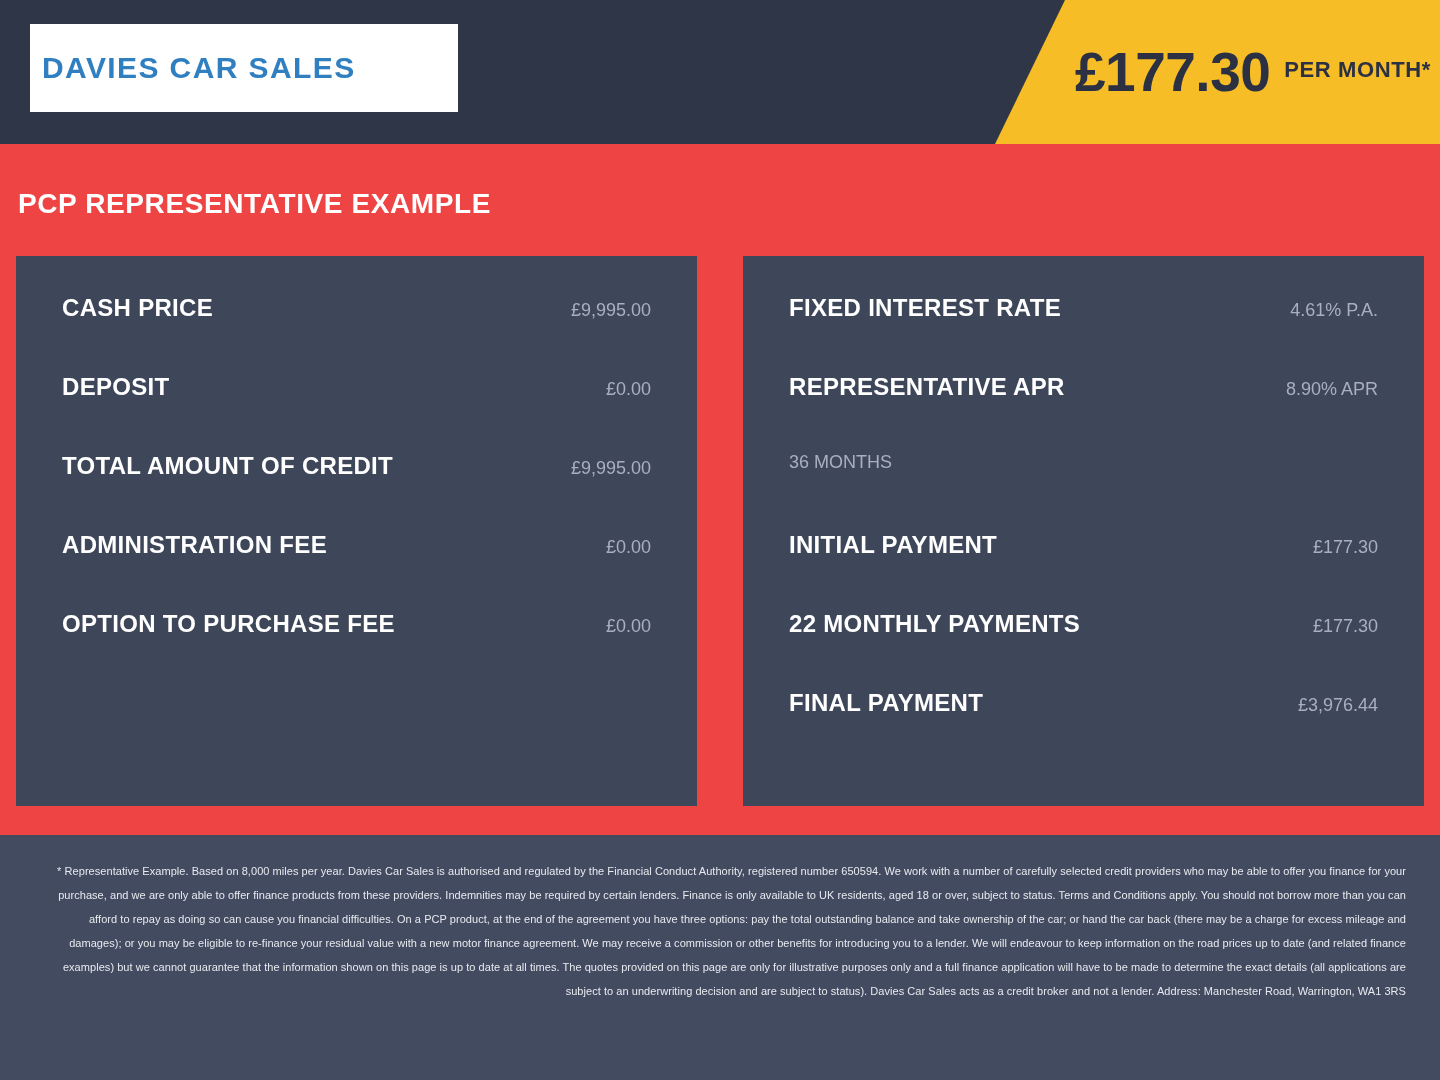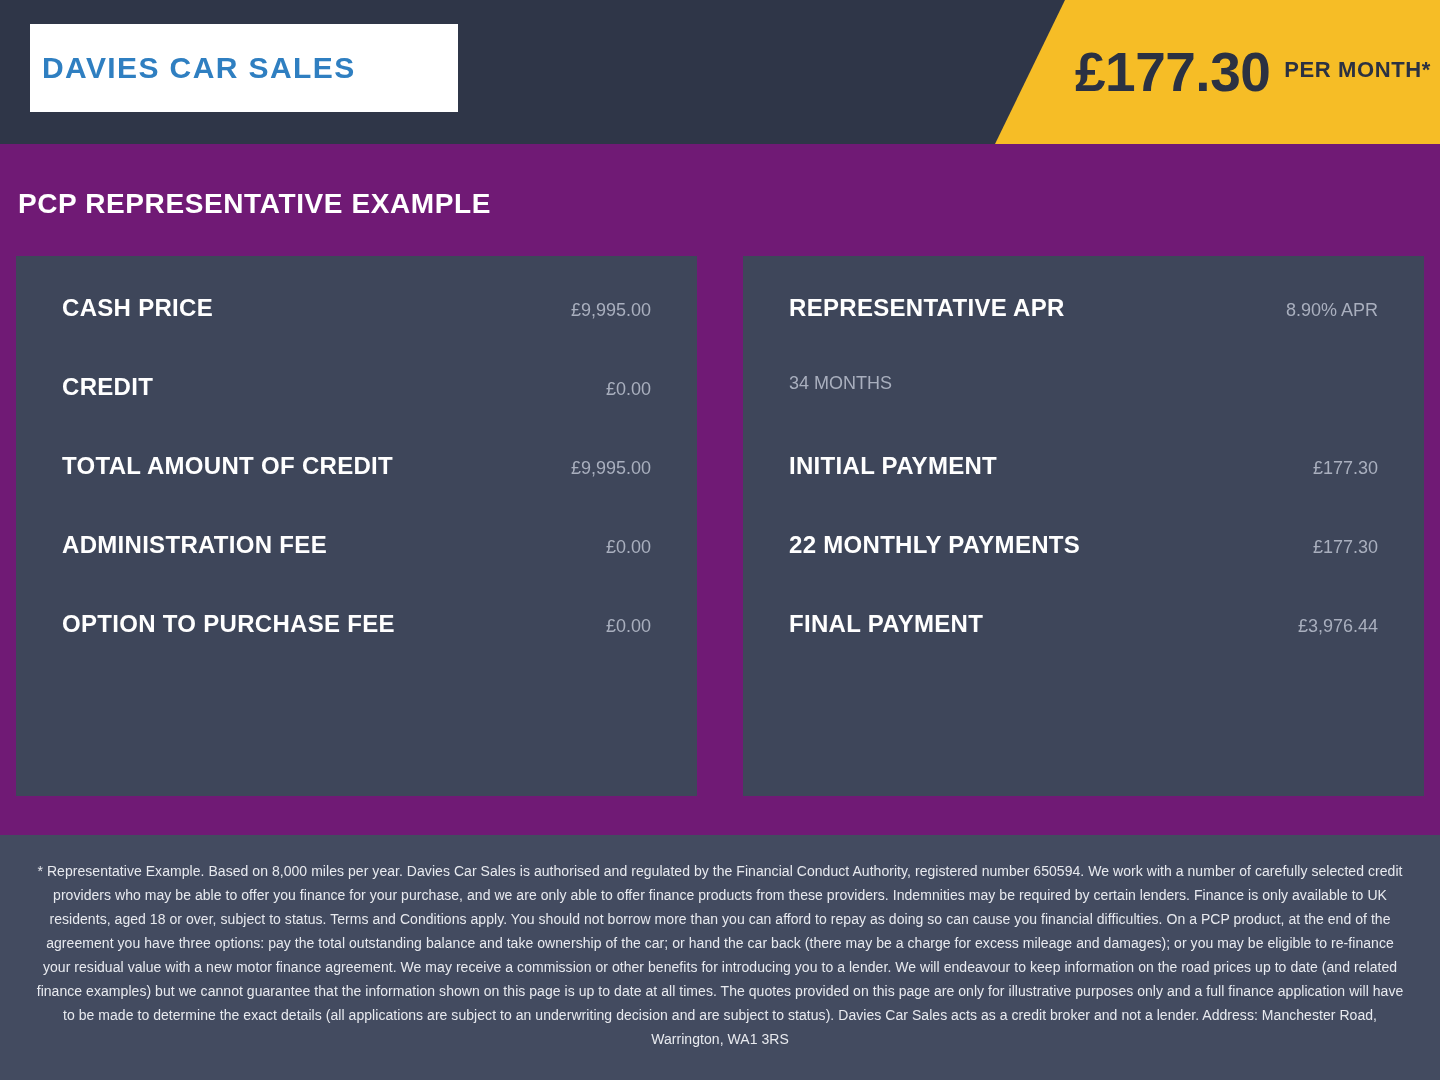--- a/index.html
+++ b/index.html
@@ -7,21 +7,21 @@
     width: 1440px;
     height: 1080px;
     background: #373f50;
     font-family: "Liberation Sans", sans-serif;
     overflow: hidden;
   }
   .page {
     position: relative;
     width: 1440px;
     height: 1080px;
-    background: #701a75;
+    background: #ef4444;
   }
 
   
   .header {
     position: relative;
     width: 1440px;
     height: 144px;
     background: #2f3648;
     overflow: hidden;
   }
@@ -123,25 +123,25 @@
   .footer {
     position: absolute;
     left: 0;
     bottom: 0;
     width: 1440px;
     height: 245px;
     background: #434b60;
     padding: 24px 34px 0 34px;
   }
   .footer-text {
-    font-size: 14px;
+    font-size: 11px;
     line-height: 24px;
     color: #e8eaef;
     letter-spacing: 0.05px;
-    text-align: center;
+    text-align: right;
   }
 </style>
 </head>
 <body>
 
 <div class="page">
 
   <div class="header">
     <div class="logo-box">
       <div class="logo-text">DAVIES CAR SALES</div>
@@ -156,44 +156,48 @@
     <h1 class="section-title">PCP REPRESENTATIVE EXAMPLE</h1>
 
     <div class="panels">
 
       <div class="panel">
         <div class="row">
           <span class="row-label">CASH PRICE</span>
           <span class="row-value">£9,995.00</span>
         </div>
         <div class="row">
-          <span class="row-label">CREDIT</span>
+          <span class="row-label">DEPOSIT</span>
           <span class="row-value">£0.00</span>
         </div>
         <div class="row">
           <span class="row-label">TOTAL AMOUNT OF CREDIT</span>
           <span class="row-value">£9,995.00</span>
         </div>
         <div class="row">
           <span class="row-label">ADMINISTRATION FEE</span>
           <span class="row-value">£0.00</span>
         </div>
         <div class="row">
           <span class="row-label">OPTION TO PURCHASE FEE</span>
           <span class="row-value">£0.00</span>
         </div>
       </div>
 
       <div class="panel">
         <div class="row">
+          <span class="row-label">FIXED INTEREST RATE</span>
+          <span class="row-value">4.61% P.A.</span>
+        </div>
+        <div class="row">
           <span class="row-label">REPRESENTATIVE APR</span>
           <span class="row-value">8.90% APR</span>
         </div>
         <div class="row">
-          <span class="row-value">34 MONTHS</span>
+          <span class="row-value">36 MONTHS</span>
         </div>
         <div class="row">
           <span class="row-label">INITIAL PAYMENT</span>
           <span class="row-value">£177.30</span>
         </div>
         <div class="row">
           <span class="row-label">22 MONTHLY PAYMENTS</span>
           <span class="row-value">£177.30</span>
         </div>
         <div class="row">

